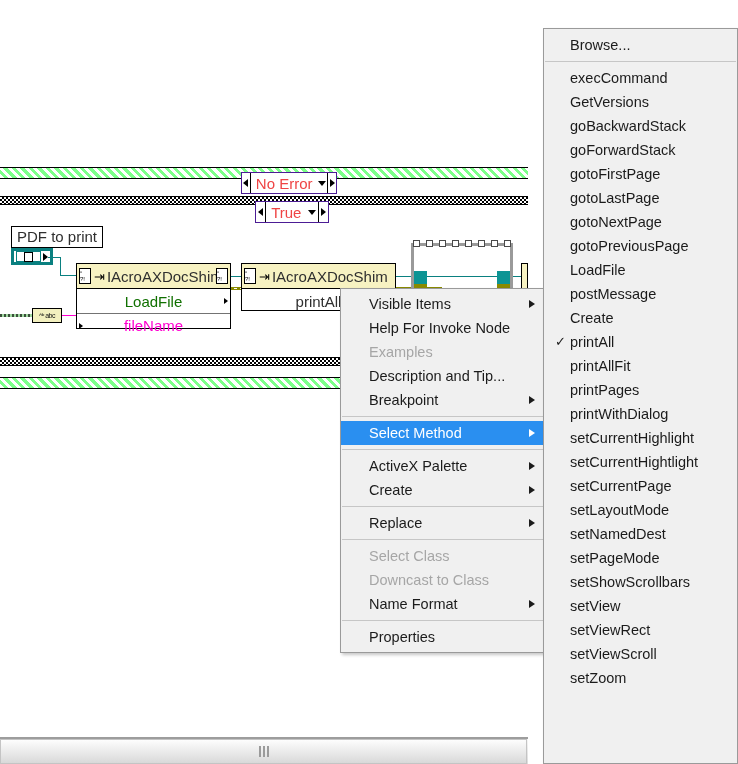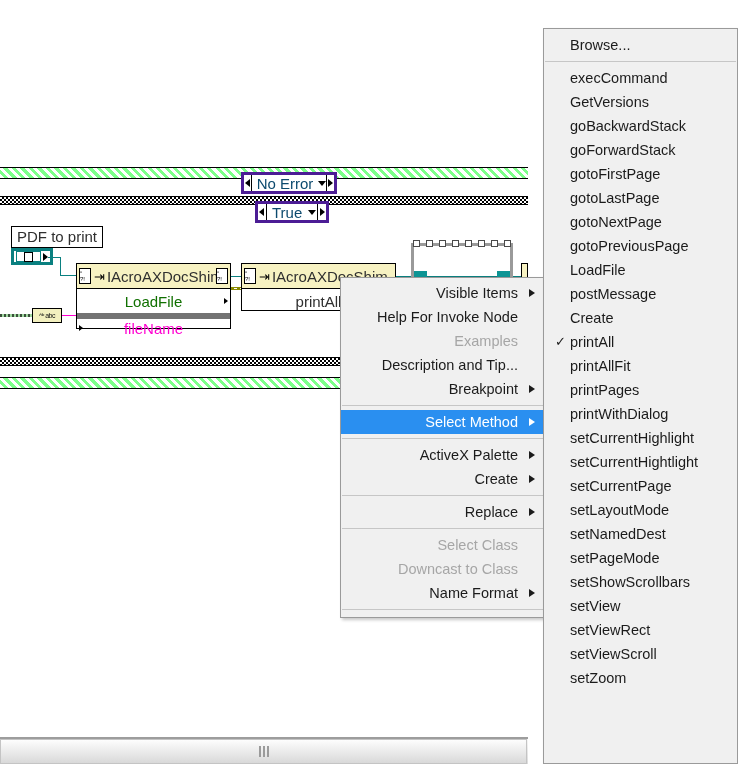--- a/index.html
+++ b/index.html
@@ -50,24 +50,24 @@
     box-sizing: border-box;
   }
 
   
   .sel {
     position: absolute;
     height: 22px;
     display: flex;
     align-items: stretch;
     background: #ffffff;
-    border: 3px solid #4c1d95;
+    border: 1px solid #4c1d95;
     box-sizing: border-box;
     font-size: 15px;
-    color: #0c4a6e;
+    color: #ef4444;
   }
   .sel .arrowbox {
     width: 11px;
     display: flex; align-items: center; justify-content: center;
     border-right: 1px solid #000;
     background: #ffffff;
   }
   .sel .arrowbox.r { border-right: none; border-left: 1px solid #000; }
   .sel .tri { width: 0; height: 0; }
   .sel .tri.left  { border-top: 4px solid transparent; border-bottom: 4px solid transparent; border-right: 5px solid #000; }
@@ -174,21 +174,21 @@
     color: #2f2f2f;
     white-space: nowrap;
     overflow: hidden;
   }
   .invoke .row {
     height: 24px;
     display: flex; align-items: center;
     position: relative;
     box-sizing: border-box;
   }
-  .invoke .row + .row { border-top: 6px solid #737373; }
+  .invoke .row + .row { border-top: 1px solid #737373; }
   .invoke .row .rtext {
     flex: 1;
     text-align: center;
     font-size: 15px;
     white-space: nowrap;
   }
   .invoke .row .rtext.method { color: #107000; }
   .invoke .row .rtext.param  { color: #ff00d0; }
   .invoke .row .pin-r {
     position: absolute; right: 2px; top: 50%; transform: translateY(-50%);
@@ -331,21 +331,21 @@
   }
   .menu .mi.selected .sub { border-left-color: #ffffff; }
   .menu .chk {
     position: absolute;
     left: 11px; top: 0;
     line-height: 24px;
     font-size: 13px;
     color: #1b1b1b;
   }
 
-  #menu-node   { left: 340px; top: 277px; width: 205px; text-align: right; }
+  #menu-node   { left: 340px; top: 288px; width: 205px; }
   #menu-method { left: 543px; top: 28px;  width: 195px; height: 736px; padding-top: 4px; }
   #menu-method .mi { padding-left: 26px; height: 24px; line-height: 24px; }
 </style>
 </head>
 <body>
 
 <div id="root">
 
   <div id="diagram">
 
@@ -486,20 +486,21 @@
       <div class="sep"></div>
       <div class="mi"><span>ActiveX Palette</span><span class="sub"></span></div>
       <div class="mi"><span>Create</span><span class="sub"></span></div>
       <div class="sep"></div>
       <div class="mi"><span>Replace</span><span class="sub"></span></div>
       <div class="sep"></div>
       <div class="mi disabled"><span>Select Class</span></div>
       <div class="mi disabled"><span>Downcast to Class</span></div>
       <div class="mi"><span>Name Format</span><span class="sub"></span></div>
       <div class="sep"></div>
+      <div class="mi"><span>Properties</span></div>
     </div>
 
   <div class="menu" id="menu-method">
       <div class="mi"><span>Browse...</span></div>
       <div class="sep"></div>
       <div class="mi"><span>execCommand</span></div>
       <div class="mi"><span>GetVersions</span></div>
       <div class="mi"><span>goBackwardStack</span></div>
       <div class="mi"><span>goForwardStack</span></div>
       <div class="mi"><span>gotoFirstPage</span></div>

